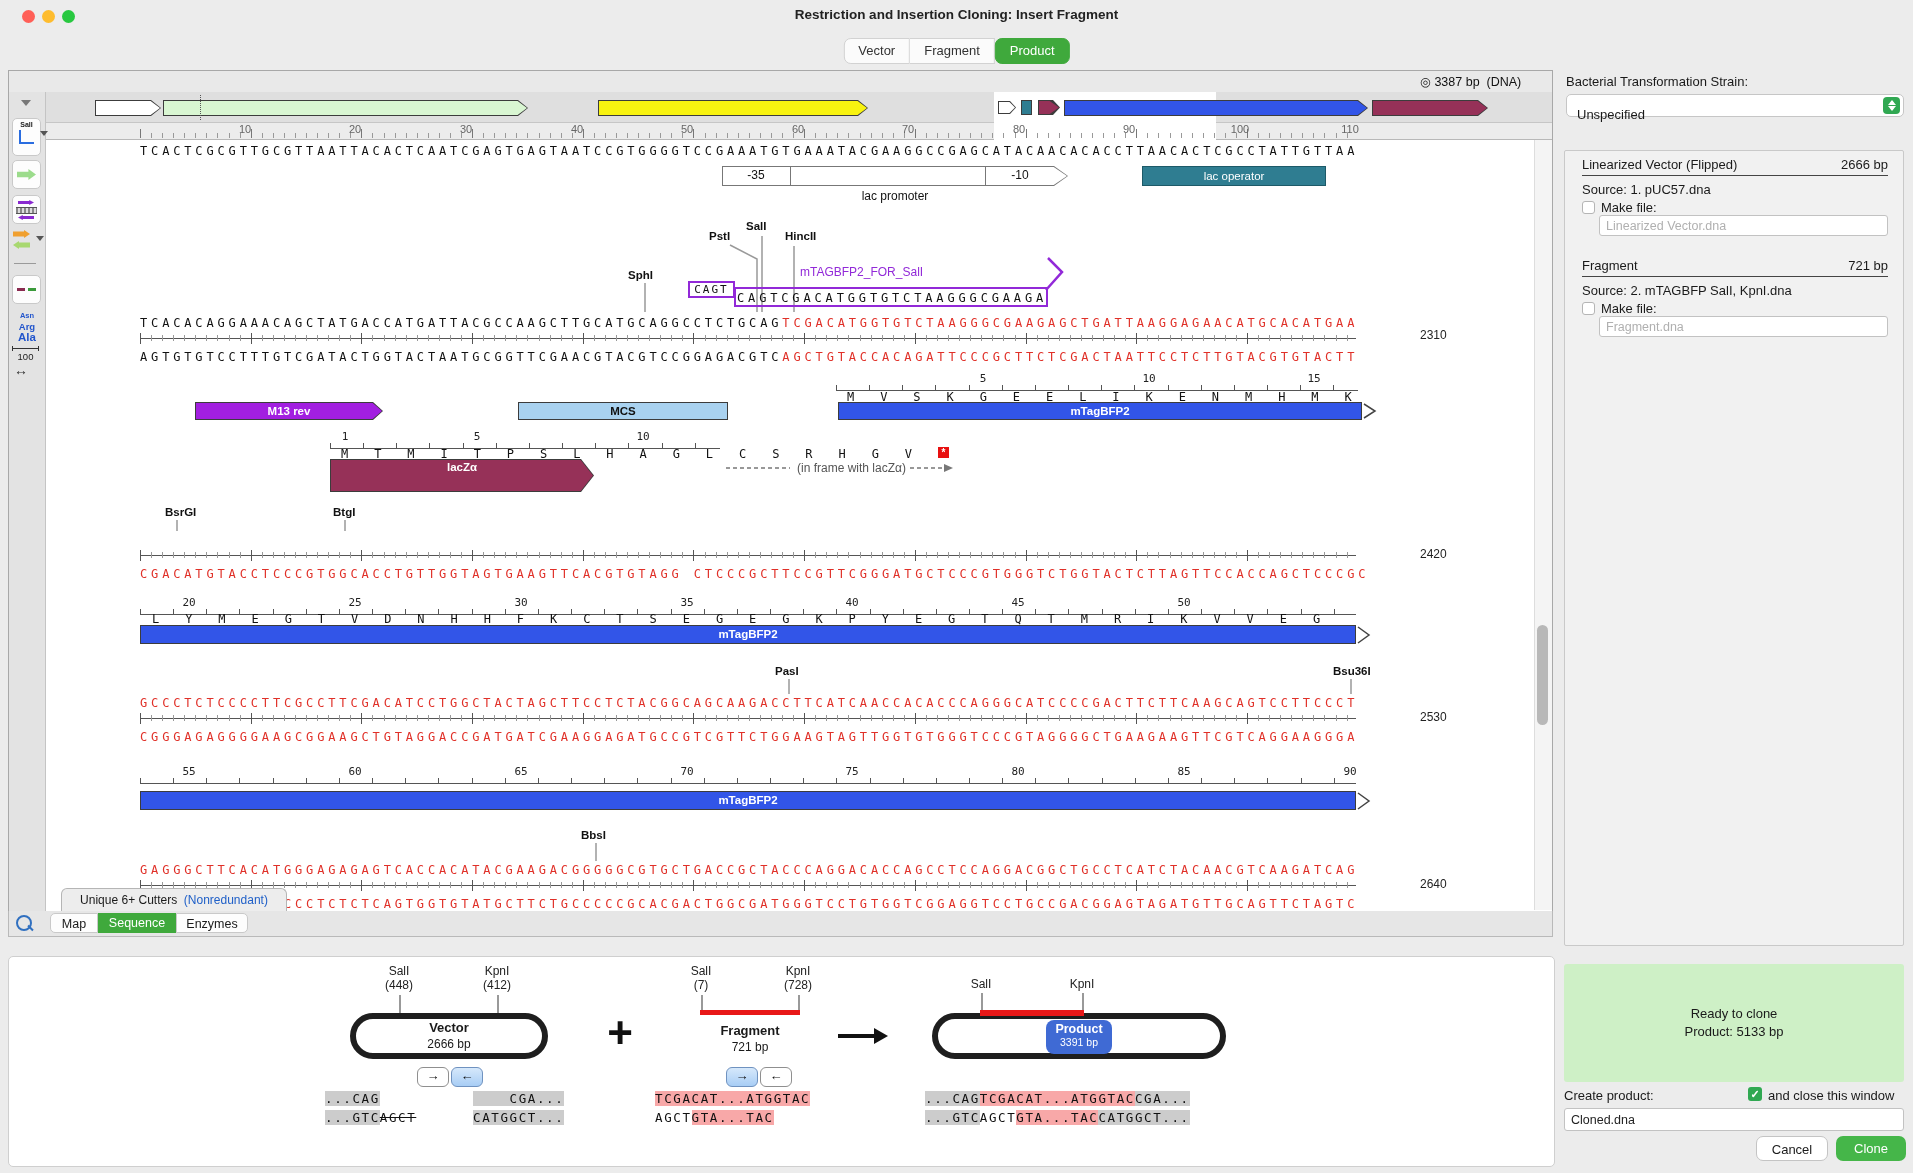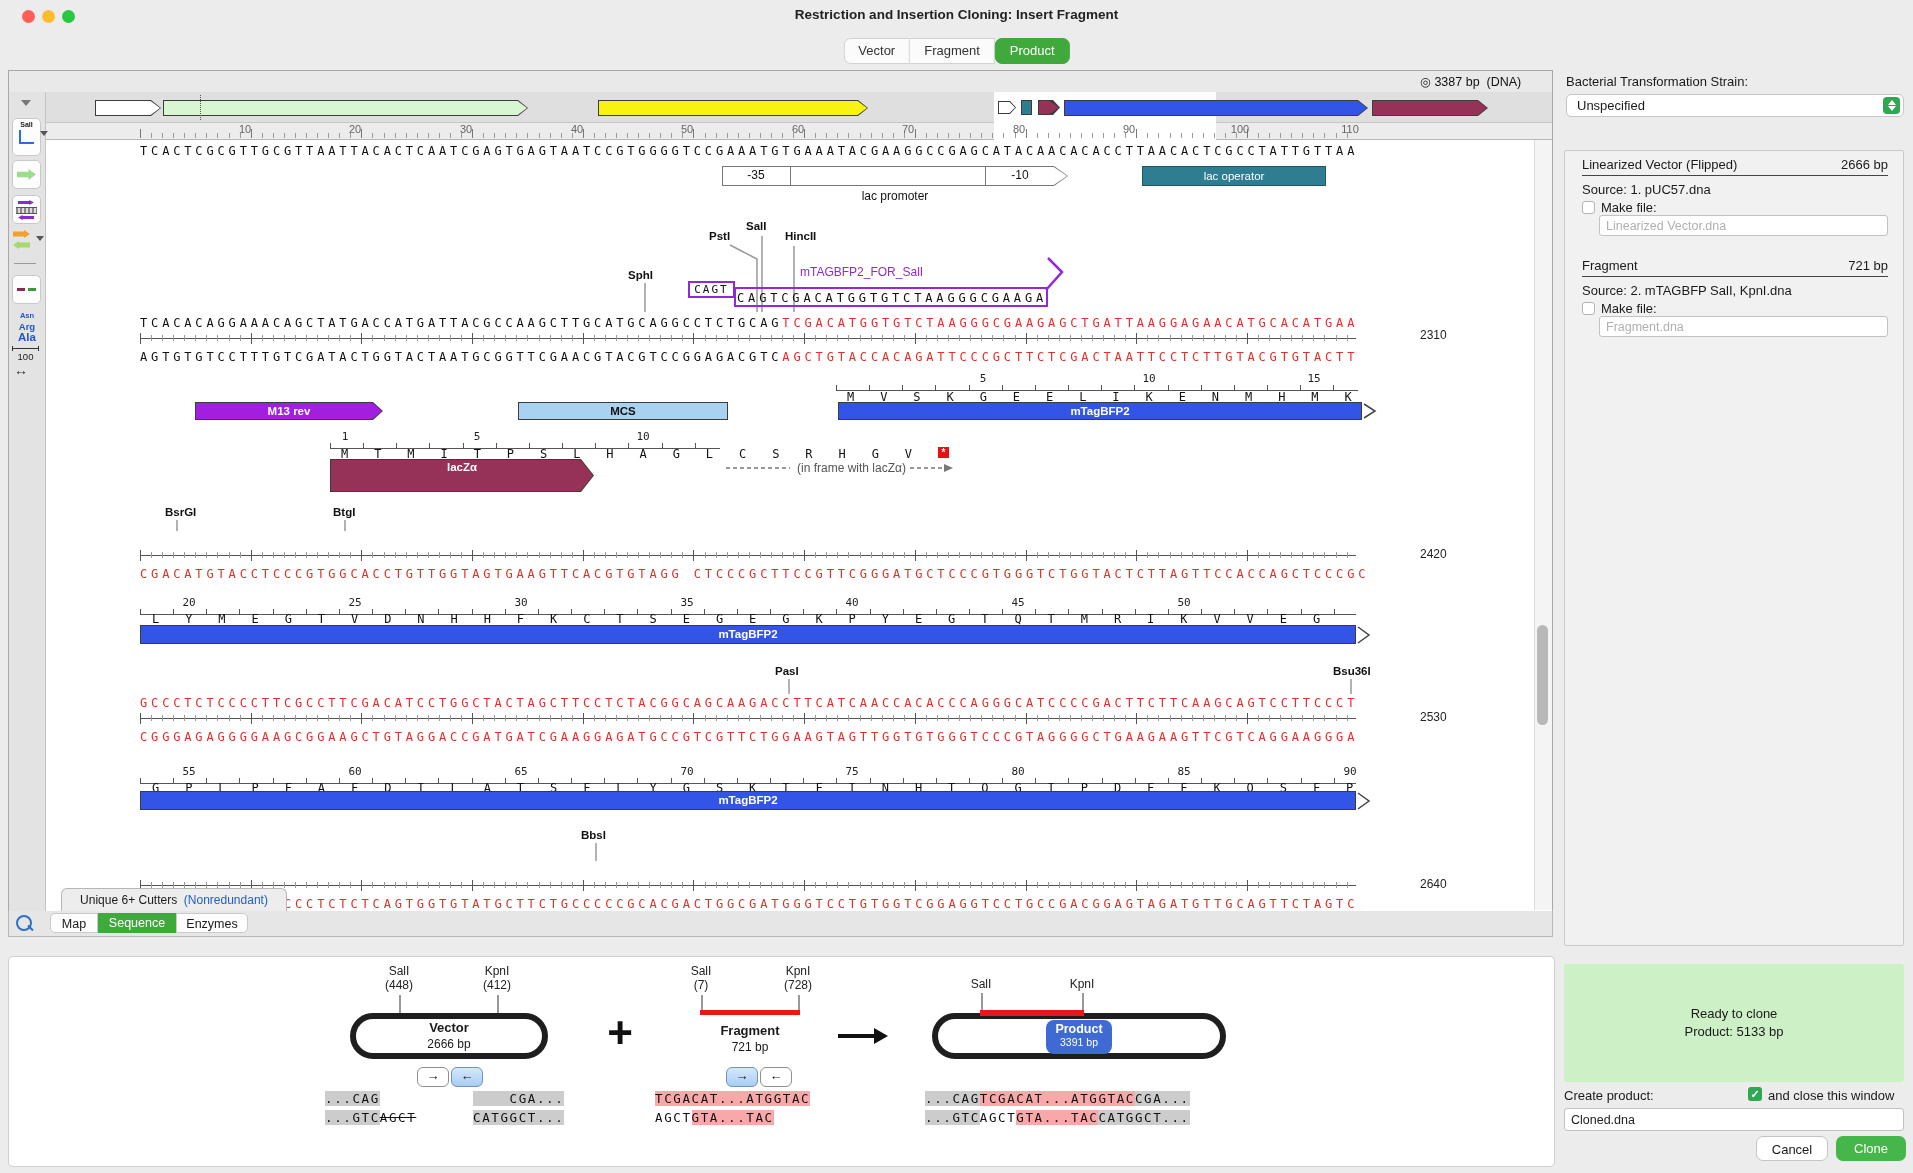--- a/index.html
+++ b/index.html
@@ -291,26 +291,26 @@
       <span class="aanum" style="left: 189px;">55</span>
       <span class="aanum" style="left: 355px;">60</span>
       <span class="aanum" style="left: 521px;">65</span>
       <span class="aanum" style="left: 687px;">70</span>
       <span class="aanum" style="left: 852px;">75</span>
       <span class="aanum" style="left: 1018px;">80</span>
       <span class="aanum" style="left: 1184px;">85</span>
       <span class="aanum" style="left: 1350px;">90</span>
     </div>
   <div class="abs aatick" style="left:140px;top:778px;width:1216px;"></div>
-  <div class="abs aa" style="left:152px;top:781px;">G P L P F A F D I L A T S F L Y G S K T F I N H T Q G I P D F F K Q S F P</div>
   <div class="orect" style="left:140px;top:791px;width:1216px;height:19px;">
     <i style="--f:var(--feature-blue);"></i>
     <div class="featlab" style="line-height:19px;">mTagBFP2</div>
   </div>
 
+  <div class="abs seq seqred" style="left:140px;top:863px;">GAGGGCTTCACATGGGAGAGAGTCACCACATACGAAGACGGGGGCGTGCTGACCGCTACCCAGGACACCAGCCTCCAGGACGGCTGCCTCATCTACAACGTCAAGATCAG</div>
   <div class="abs tickmid" style="left:140px;top:880px;width:1216px;"></div>
   <div class="abs seq seqred" style="left:140px;top:897px;">CTCCCGAAGTGTACCCTCTCTCAGTGGTGTATGCTTCTGCCCCCGCACGACTGGCGATGGGTCCTGTGGTCGGAGGTCCTGCCGACGGAGTAGATGTTGCAGTTCTAGTC</div>
   <div class="abs rownum" style="left:1420px;top:877px;">2640</div>
 
   <div class="abs" style="left:1534px;top:140px;width:17px;height:770px;background:#f4f4f4;border-left:1px solid #ddd;"></div>
   <div class="abs" style="left:1537px;top:625px;width:11px;height:100px;background:#b8b8b8;border-radius:6px;"></div>
 
   <div class="abs" style="left:61px;top:888px;width:226px;height:23px;background:#ededed;border:1px solid #b5b5b5;border-bottom:none;border-radius:6px 6px 0 0;font-size:12px;line-height:23px;text-align:center;box-sizing:border-box;">
     <span>Unique 6+ Cutters</span>&nbsp;
     <span style="color:var(--link-blue);">(Nonredundant)</span>
@@ -378,21 +378,21 @@
   <div class="abs" style="left:980px;top:1010px;width:104px;height:6px;background:#e81818;"></div>
   <div class="abs" style="left:1046px;top:1020px;width:66px;height:34px;background:#3f6ad4;border-radius:8px;text-align:center;">
     <div style="font-size:12.5px;font-weight:bold;color:#fff;margin-top:2px;">Product</div>
     <div style="font-size:10.5px;color:#fff;">3391 bp</div>
   </div>
   <div class="blkseq" style="left:925px;top:1089px;"><span class="hg">...CAG</span><span class="hp">TCGACAT...ATGGTAC</span><span class="hg">CGA...</span>
 <span class="hg">...GTC</span><span class="hw">AGCT</span><span class="hp">GTA...TAC</span><span class="hg">CATGGCT...</span></div>
 
   <div class="abs" style="left:1566px;top:74px;font-size:13px;">Bacterial Transformation Strain:</div>
   <div class="abs" style="left:1566px;top:94px;width:338px;height:23px;background:#fff;border:1px solid #c6c6c6;border-radius:5px;box-sizing:border-box;">
-    <span style="position:absolute;left:10px;top:3px;font-size:13px;text-align:center;">Unspecified</span>
+    <span style="position:absolute;left:10px;top:12px;font-size:13px;text-align:center;">Unspecified</span>
     <span style="position:absolute;right:3px;top:2px;width:17px;height:17px;background:var(--check-green);border-radius:4px;">
       <i style="position:absolute;left:4.5px;top:3px;border-left:4px solid transparent;border-right:4px solid transparent;border-bottom:5px solid #fff;"></i>
       <i style="position:absolute;left:4.5px;bottom:3px;border-left:4px solid transparent;border-right:4px solid transparent;border-top:5px solid #fff;"></i>
     </span>
   </div>
   <div class="abs" style="left:1564px;top:150px;width:340px;height:796px;background:#f1f1f1;border:1px solid #c9c9c9;border-radius:2px;box-sizing:border-box;"></div>
 
   <div class="abs" style="left:1582px;top:157px;width:306px;display:flex;justify-content:space-between;font-size:13px;">
     <span>Linearized Vector  (Flipped)</span>
     <span>2666 bp</span>

